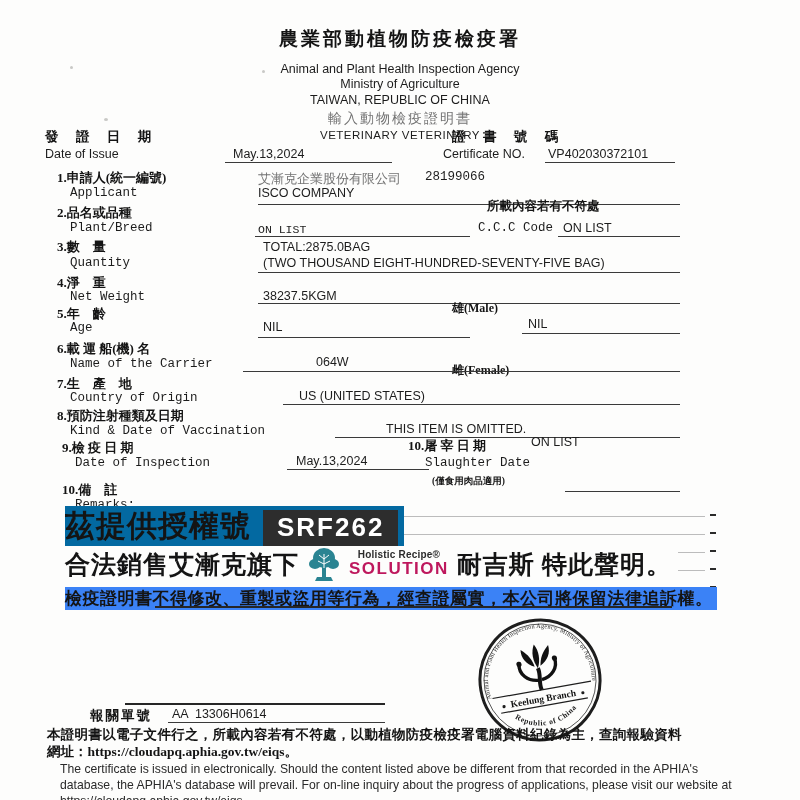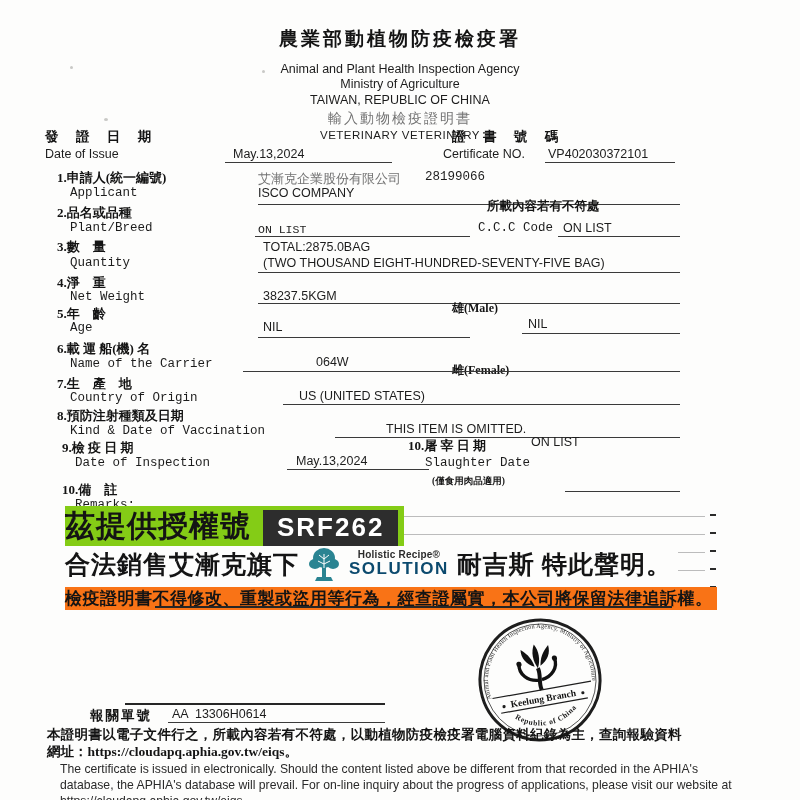--- a/index.html
+++ b/index.html
@@ -21,21 +21,21 @@
   .hdr .t3{font-size:14px;letter-spacing:2px;margin-top:4px;}
   .hdr .t4{font-size:11.5px;letter-spacing:.5px;margin-top:2px;}
   .badge{display:inline-block;background:#2d2d2d;color:#fff;
          font-family:"Liberation Sans",sans-serif;font-weight:bold;
          font-size:26px;letter-spacing:2px;padding:2px 14px 4px 14px;margin-left:12px;}
   .stmt1{font-size:30px;letter-spacing:1px;}
   .stmt2{font-size:25px;letter-spacing:1px;display:flex;align-items:center;gap:8px;}
   .stmt3{font-size:17px;letter-spacing:.5px;}
   .brandtxt{display:inline-block;line-height:1.02;text-align:center;}
   .brandtxt .bt1{font-size:10px;font-weight:bold;color:#2b2b2b;letter-spacing:.2px;}
-  .brandtxt .bt2{font-size:17px;font-weight:bold;color:#0c4a6e;letter-spacing:1.5px;}
+  .brandtxt .bt2{font-size:17px;font-weight:bold;color:#be185d;letter-spacing:1.5px;}
   .speck{position:absolute;background:#c9c9c6;border-radius:50%;}
 </style>
 </head>
 <body>
 
 <div id="doc">
 
   <div class="speck" style="left:70px;top:66px;width:3px;height:3px;"></div>
   <div class="speck" style="left:104px;top:118px;width:4px;height:3px;"></div>
   <div class="speck" style="left:262px;top:70px;width:3px;height:3px;"></div>
@@ -127,21 +127,21 @@
   <div class="rline" style="left:250px;top:552px;width:455px;"></div>
   <div class="rline" style="left:250px;top:570px;width:455px;"></div>
   <div class="rline" style="left:250px;top:588px;width:455px;"></div>
   <div class="rdash" style="left:710px;top:514px;"></div>
   <div class="rdash" style="left:710px;top:532px;"></div>
   <div class="rdash" style="left:710px;top:550px;"></div>
   <div class="rdash" style="left:710px;top:568px;"></div>
   <div class="rdash" style="left:710px;top:586px;"></div>
   <div class="rdash" style="left:710px;top:604px;"></div>
 
-  <div class="abs zh stmt1" style="left:65px;top:506px;background:#84cc16;padding-right:6px;">
+  <div class="abs zh stmt1" style="left:65px;top:506px;background:#0369a1;padding-right:6px;">
     <span>茲提供授權號</span><span class="badge">SRF262</span>
   </div>
 
   <div class="abs stmt2" style="left:65px;top:546px;background:#fdfdfc;padding-right:6px;">
     <span class="zh" style="font-size:25px;">合法銷售艾漸克旗下</span>
     <svg width="34" height="36" viewBox="0 0 34 36">
       <g fill="#2a8492">
         <ellipse cx="17" cy="12" rx="11" ry="10"></ellipse>
         <ellipse cx="8" cy="18" rx="6" ry="5"></ellipse>
         <ellipse cx="26" cy="18" rx="6" ry="5"></ellipse>
@@ -153,21 +153,21 @@
         <path d="M17 13 l-5 -4 M17 13 l5 -4 M17 18 l-6 -3 M17 18 l6 -3"></path>
       </g>
     </svg>
     <span class="brandtxt">
       <div class="bt1">Holistic Recipe®</div>
       <div class="bt2">SOLUTION</div>
     </span>
     <span class="zh" style="font-size:25px;">耐吉斯 特此聲明。</span>
   </div>
 
-  <div class="abs zh stmt3" style="left:65px;top:587px;background:#f97316;padding-right:4px;">檢疫證明書不得修改、重製或盜用等行為，經查證屬實，本公司將保留法律追訴權。</div>
+  <div class="abs zh stmt3" style="left:65px;top:587px;background:#3b82f6;padding-right:4px;">檢疫證明書不得修改、重製或盜用等行為，經查證屬實，本公司將保留法律追訴權。</div>
 
   <div class="ul-thick" style="left:155px;top:606px;width:517px;"></div>
 
   <svg class="abs" style="left:476px;top:616px;transform:rotate(-10deg);" width="128" height="128" viewBox="0 0 128 128">
     <circle cx="64" cy="64" r="60" fill="none" stroke="#1e1e1e" stroke-width="3"></circle>
     <circle cx="64" cy="64" r="56" fill="none" stroke="#1e1e1e" stroke-width="0.7"></circle>
     <defs>
       <path id="arcT" d="M 16,84 A 52,52 0 1 1 112,84"></path>
       <path id="arcB" d="M 25,88 A 46,46 0 0 0 103,88"></path>
     </defs>

